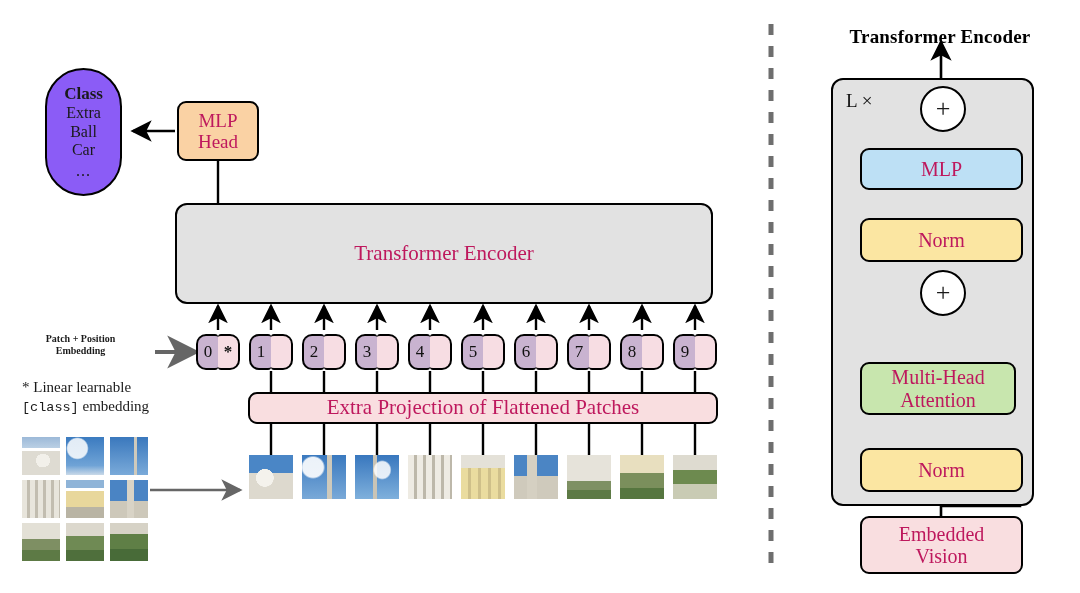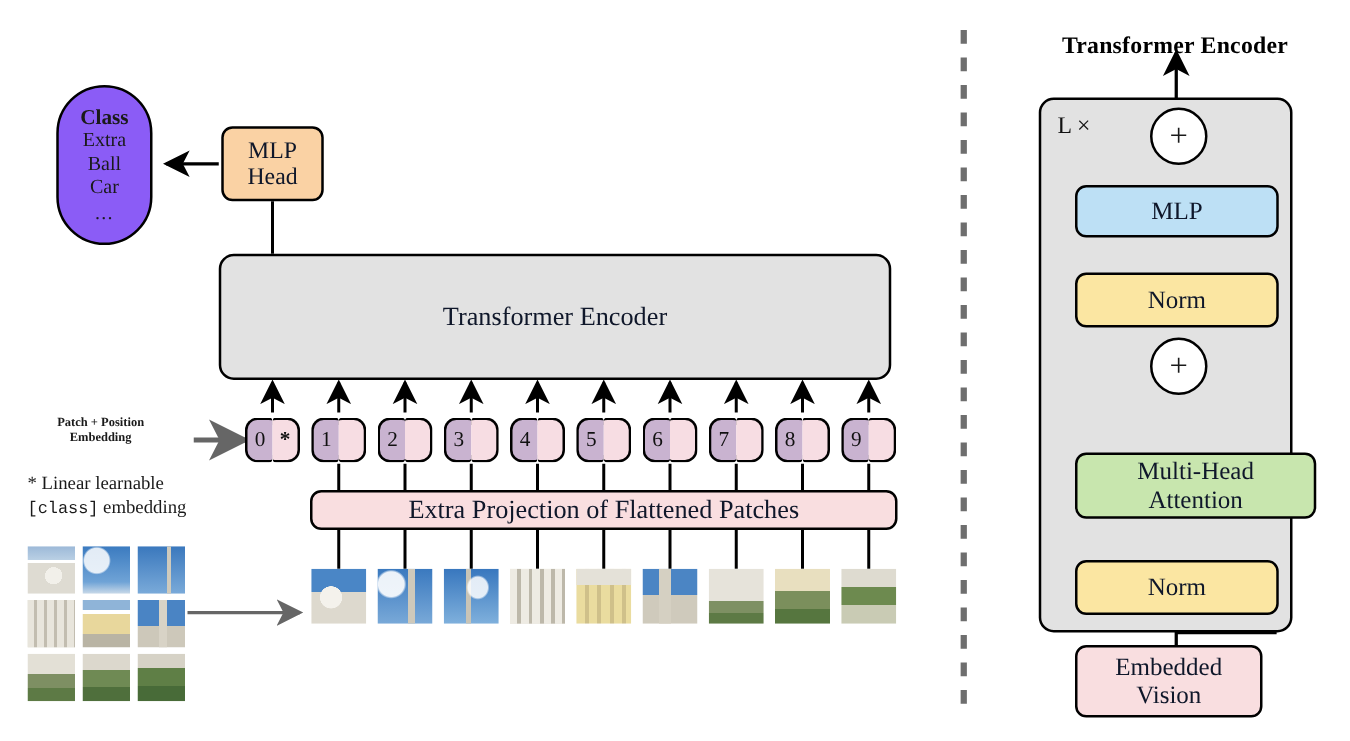--- a/index.html
+++ b/index.html
@@ -32,21 +32,21 @@
 
   
   .box {
     box-sizing: border-box;
     border: 2.5px solid #000;
     display: flex;
     align-items: center;
     justify-content: center;
     text-align: center;
     line-height: 1.12;
-    color: #0f172a;
+    color: #be185d;
   }
   .rounded  { border-radius: 9px; }
   .rounded-lg { border-radius: 12px; }
 
   .capsule {
     box-sizing: border-box;
     border: 2.5px solid #000;
     border-radius: 999px;
     display: flex;
     flex-direction: column;
@@ -398,27 +398,27 @@
   </div>
 
   <div class="abs box rounded blk-norm" style="left:860px; top:218px; width:163px; height:44px;">
     <span>Norm</span>
   </div>
 
   <div class="abs" style="left:920px; top:270px; width:42px; height:42px; border:2.6px solid #000; border-radius:50%; background:#fff; display:flex; align-items:center; justify-content:center; font-size:26px; line-height:1;">
     <span>+</span>
   </div>
 
-  <div class="abs box rounded blk-attn" style="left:860px; top:362px; width:193px; height:53px; flex-direction:column;">
+  <div class="abs box rounded blk-attn" style="left:860px; top:362px; width:156px; height:53px; flex-direction:column;">
     <div>Multi-Head</div>
     <div>Attention</div>
   </div>
 
   <div class="abs box rounded blk-norm" style="left:860px; top:448px; width:163px; height:44px;">
     <span>Norm</span>
   </div>
 
-  <div class="abs box rounded blk-emb" style="left:860px; top:516px; width:150px; height:58px; flex-direction:column;">
+  <div class="abs box rounded blk-emb" style="left:860px; top:516px; width:163px; height:58px; flex-direction:column;">
     <div>Embedded</div>
     <div>Vision</div>
   </div>
 
 </div>
 
 </body></html>

